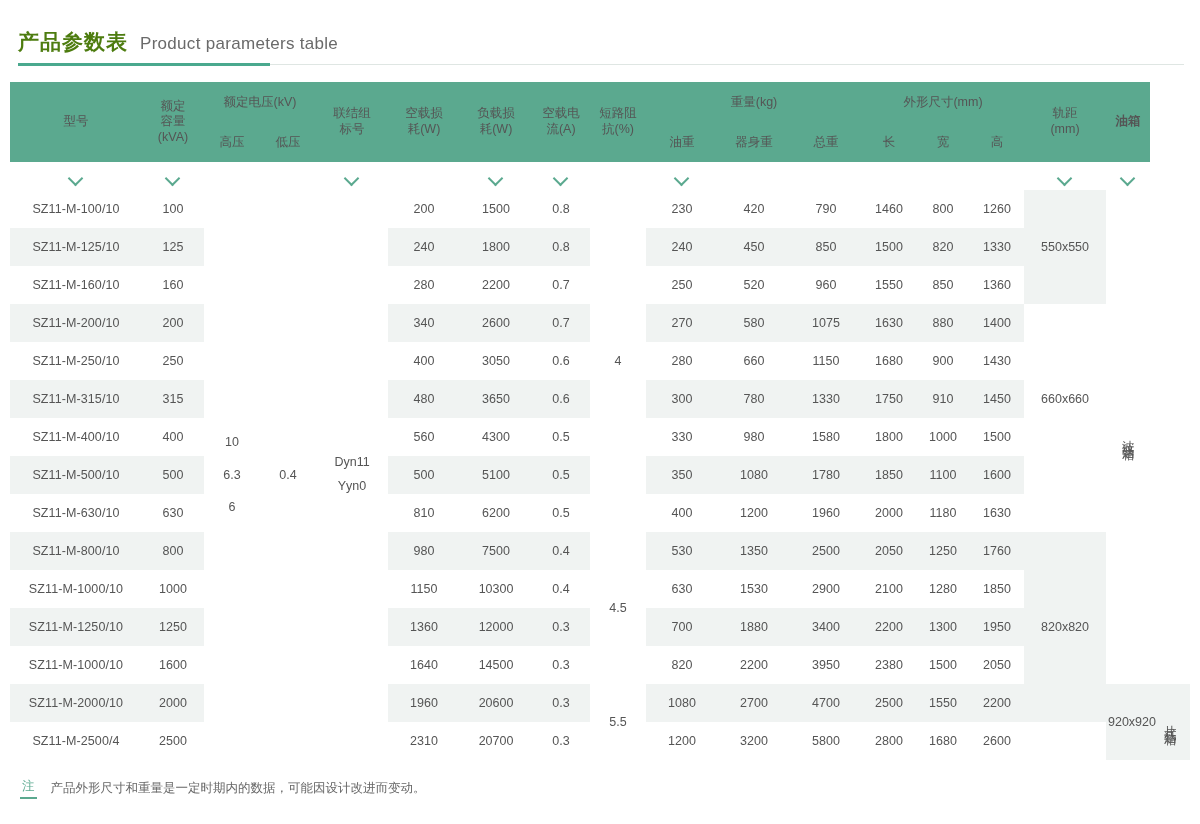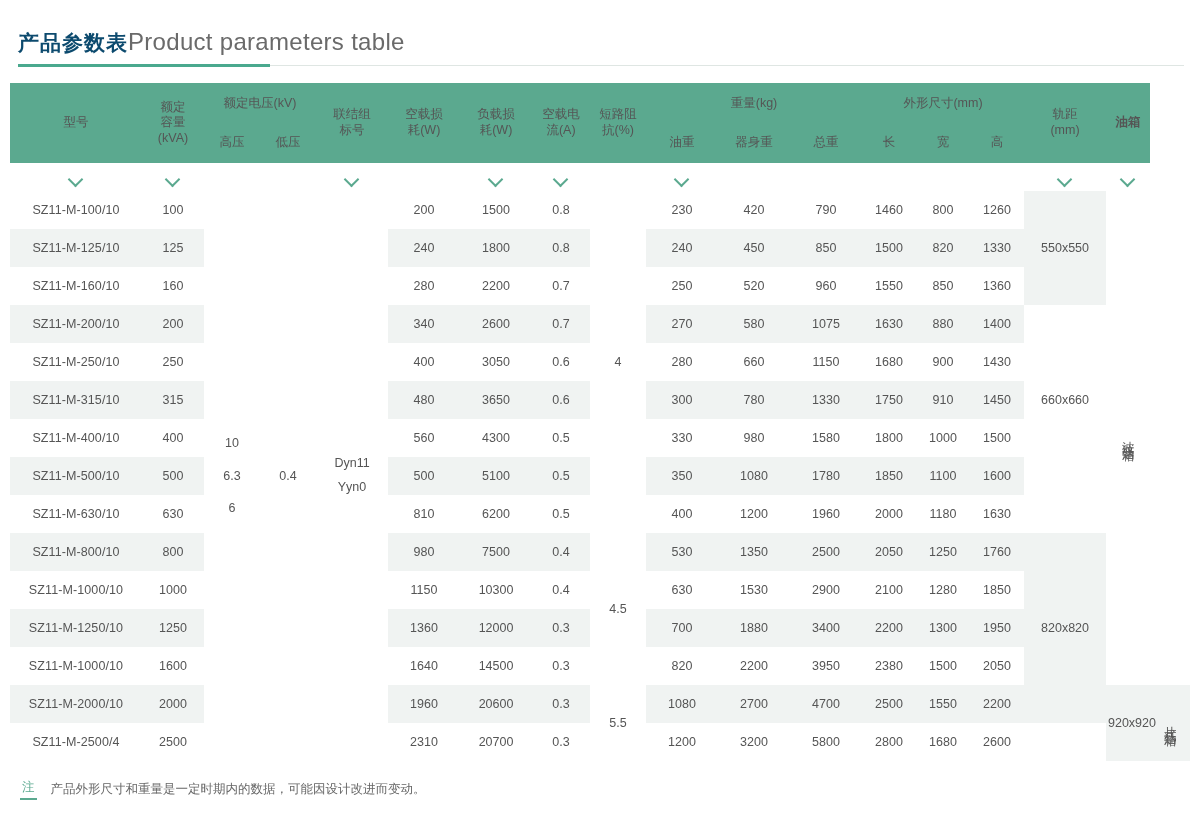--- a/index.html
+++ b/index.html
@@ -26,26 +26,27 @@
   
   .title-row {
     display: flex;
     align-items: baseline;
     padding: 28px 0 10px 8px;
     position: relative;
   }
   .title-cn {
     font-size: 21px;
     font-weight: bold;
-    color: #0c4a6e;
+    color: #4d7c0f;
     letter-spacing: 1px;
   }
   .title-en {
-    font-size: 24px;
+    font-size: 17px;
     color: #6a6a6a;
+    margin-left: 12px;
     letter-spacing: 0.3px;
   }
   .title-right {
     margin-left: auto;
     font-size: 15px;
     color: #444;
     padding-right: 6px;
     white-space: nowrap;
   }
   .title-underline {
@@ -84,21 +85,21 @@
     color: #ffffff;
     font-weight: normal;
     font-size: 12.5px;
     line-height: 1.25;
     padding: 4px 2px;
     border-right: 1px solid #ffffff;
     border-bottom: 1px solid #ffffff;
   }
   thead th.last-col { border-right: none; font-weight: bold; }
   thead tr.r1 th { height: 34px; }
-  thead tr.r2 th { height: 30px; font-family: Liberation Mono, monospace; }
+  thead tr.r2 th { height: 30px; }
   thead th.tall { height: 64px; }
 
   
   tr.chev td {
     height: 28px;
     background: #ffffff;
     padding: 0;
   }
   .chev-mark {
     display: inline-block;

